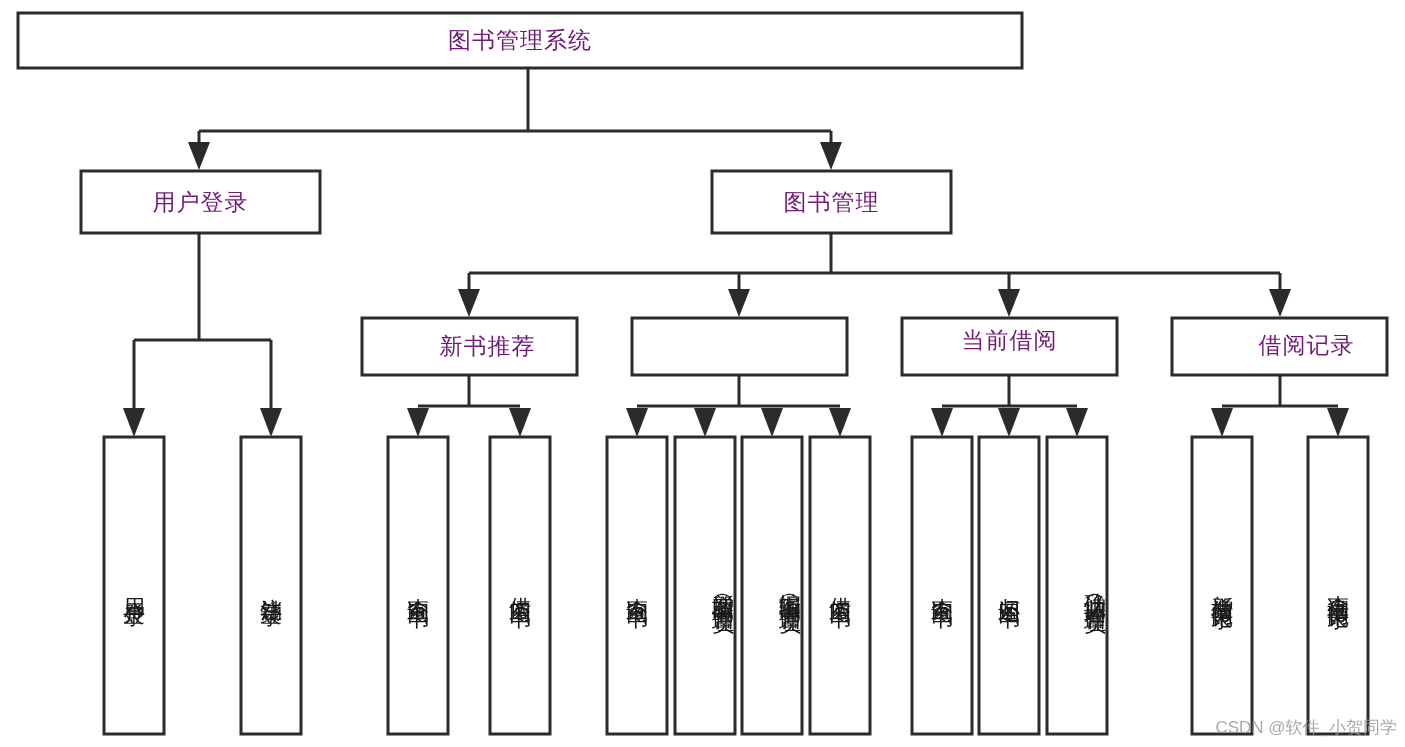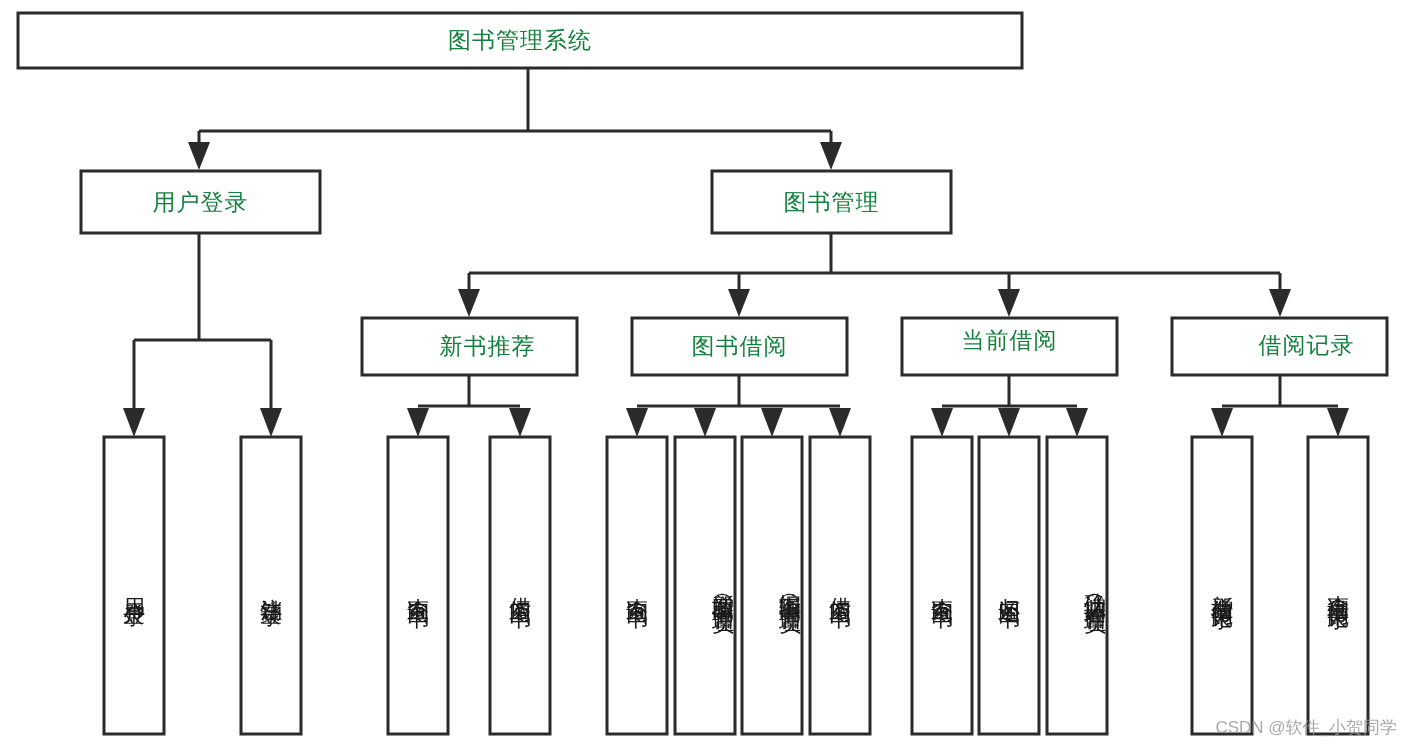--- a/index.html
+++ b/index.html
@@ -44,21 +44,21 @@
   }
   .arrow-head {
     fill: #2b2b2b;
     stroke: none;
   }
   .node-label {
     position: absolute;
     display: flex;
     align-items: center;
     justify-content: center;
-    color: #15803d;
+    color: #701a75;
     font-size: 23px;
     letter-spacing: 1px;
     font-family: "Liberation Sans", "DejaVu Sans", sans-serif;
     white-space: nowrap;
     pointer-events: none;
   }
   .leaf-label {
     position: absolute;
     display: flex;
     align-items: center;
@@ -170,21 +170,20 @@
     <rect class="leaf-box" x="1192" y="437" width="60" height="297"></rect>
     <rect class="leaf-box" x="1308" y="437" width="60" height="297"></rect>
   </svg>
 
   <div class="node-label" style="left:18px; top:13px; width:1004px; height:55px;">图书管理系统</div>
 
   <div class="node-label" style="left:81px; top:171px; width:239px; height:62px;">用户登录</div>
   <div class="node-label" style="left:712px; top:171px; width:239px; height:62px;border-radius:15px;">图书管理</div>
 
   <div class="node-label" style="left:380px; top:318px; width:215px; height:57px;">新书推荐</div>
-  <div class="node-label" style="left:632px; top:318px; width:215px; height:57px;">图书借阅</div>
   <div class="node-label" style="left:902px; top:318px; width:215px; height:44px;">当前借阅</div>
   <div class="node-label" style="left:1168px; top:318px; width:215px; height:55px;padding-left:31px;">借阅记录</div>
 
   <div class="leaf-label" style="left:104px; top:437px; width:60px; height:297px;">用户登录</div>
   <div class="leaf-label" style="left:241px; top:437px; width:60px; height:297px;">注销登录</div>
 
   <div class="leaf-label" style="left:388px; top:437px; width:60px; height:297px;">查询图书</div>
   <div class="leaf-label" style="left:490px; top:437px; width:60px; height:297px;">借阅图书</div>
 
   <div class="leaf-label" style="left:607px; top:437px; width:60px; height:297px;">查询图书</div>

